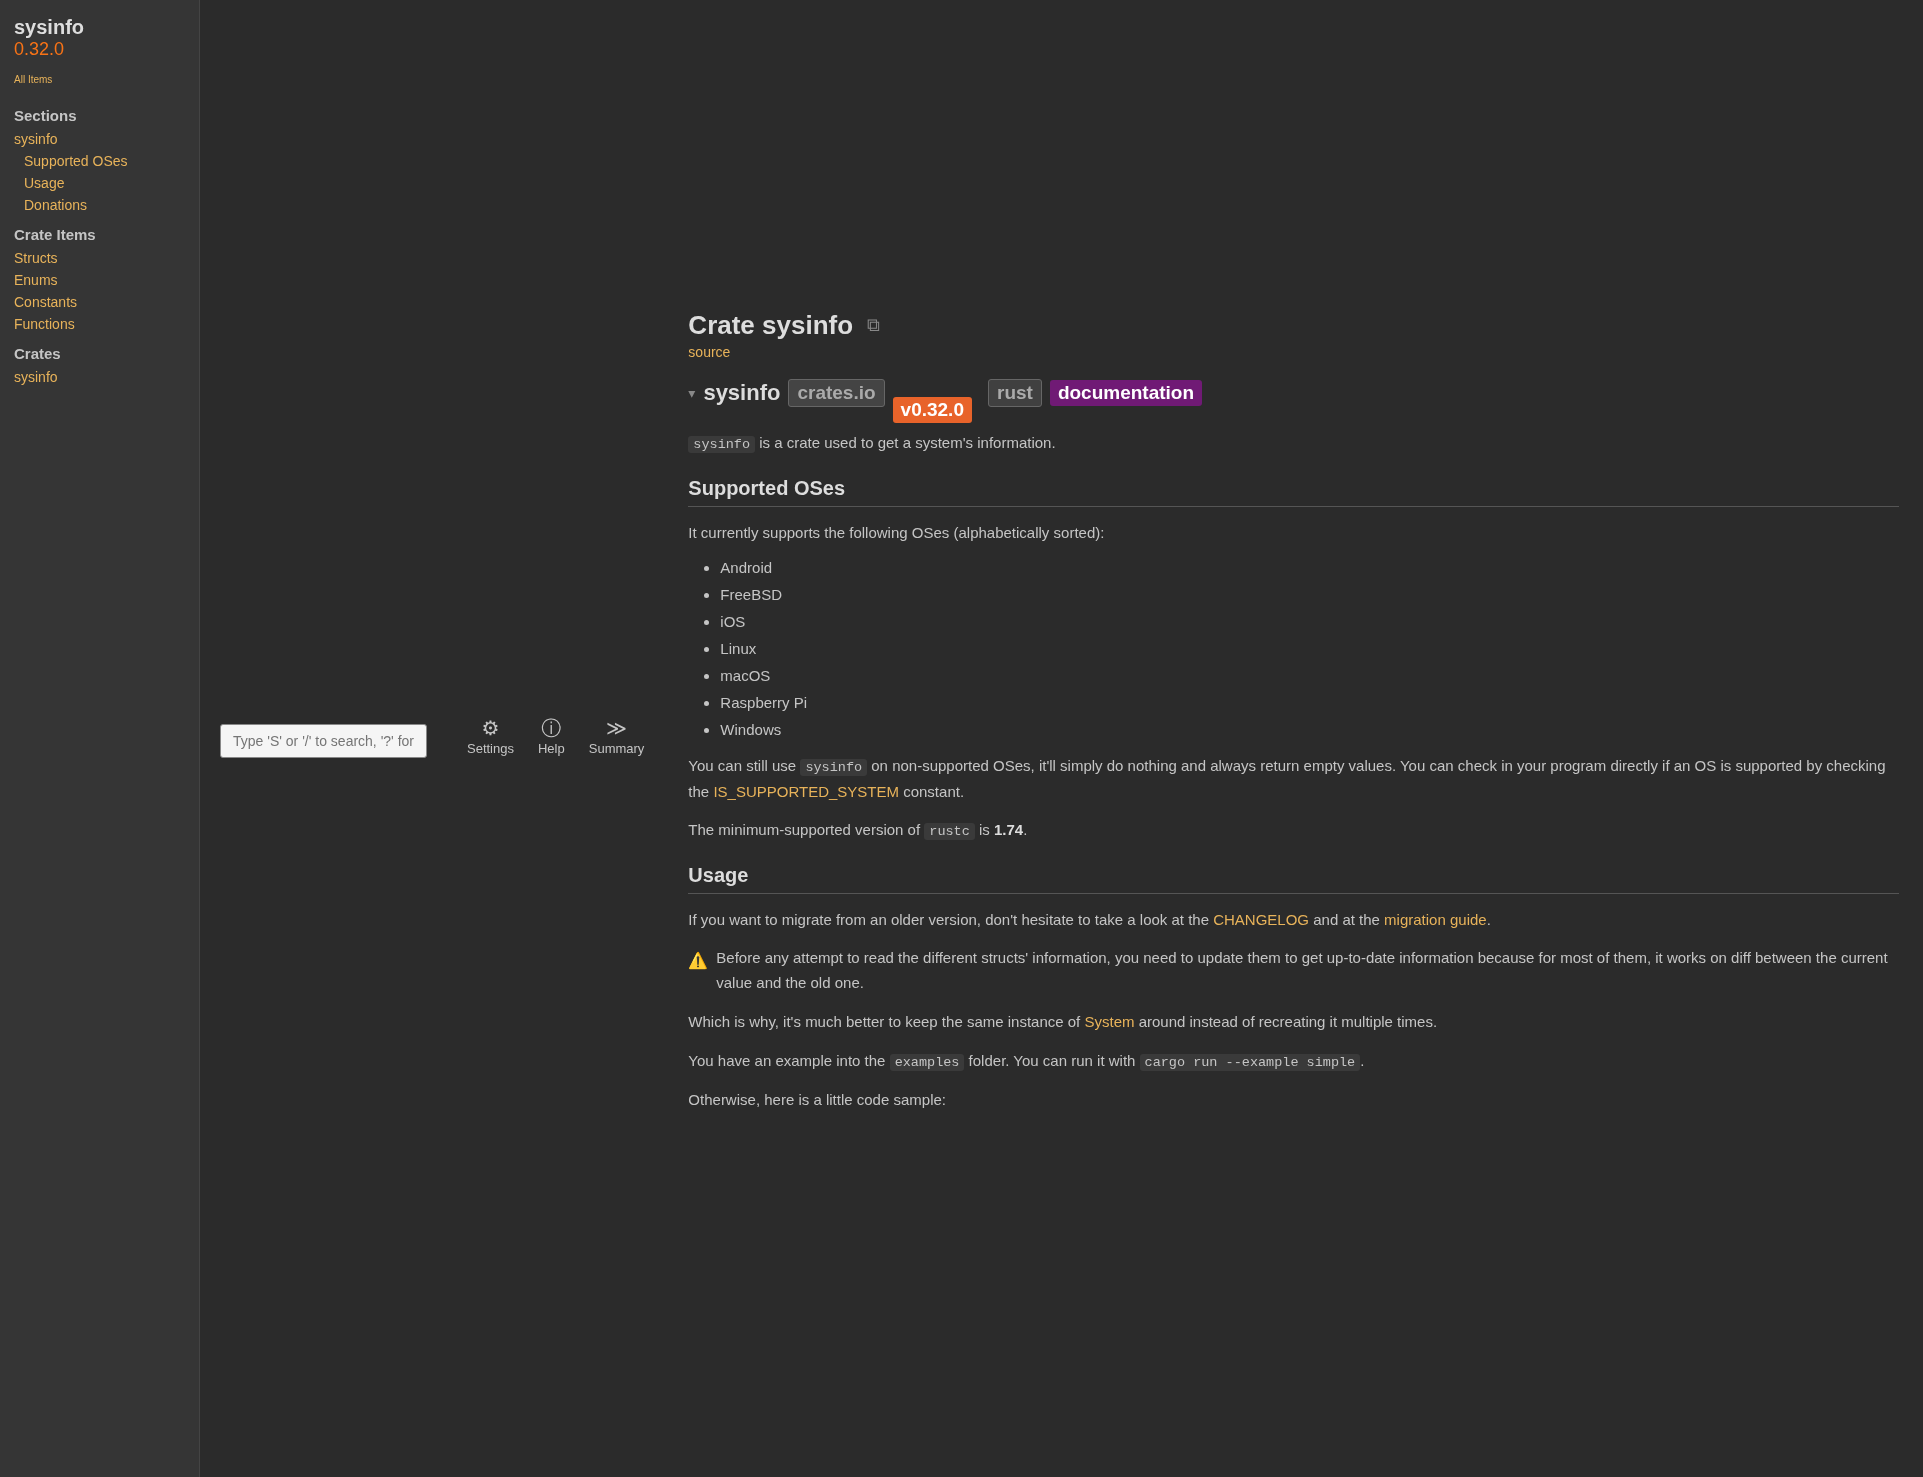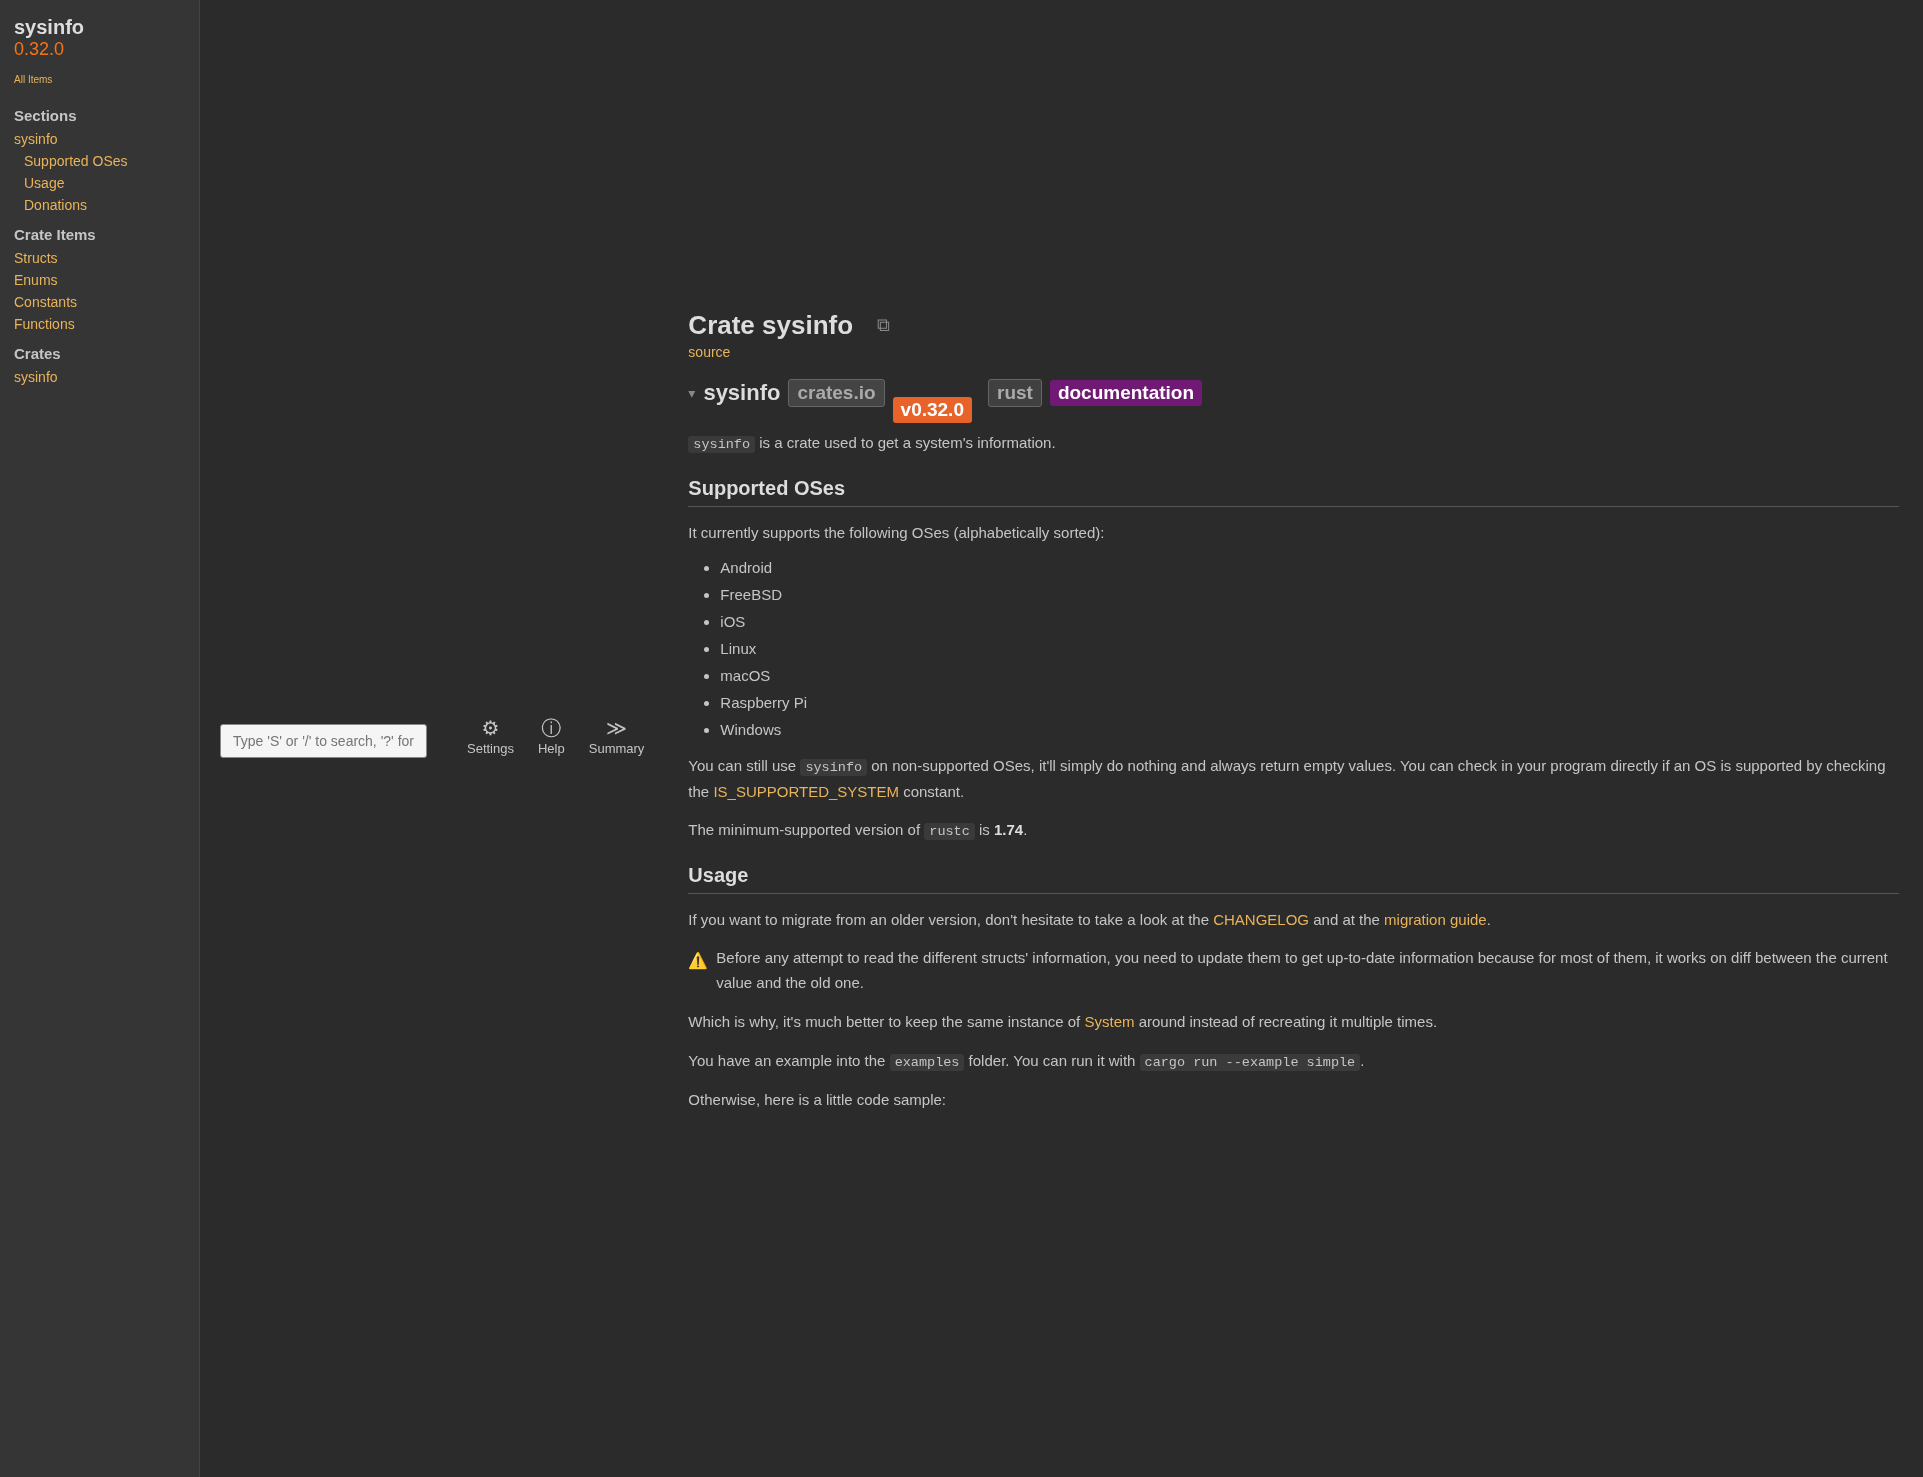--- a/index.html
+++ b/index.html
@@ -123,21 +123,21 @@
     #content {
       flex: 1;
       overflow-y: auto;
       padding: 0 24px 40px 24px;
     }
 
     
     .crate-title-row {
       display: flex;
       align-items: center;
-      gap: 24px;
+      gap: 14px;
       margin-bottom: 2px;
     }
 
     .crate-title-row h1 {
       font-size: 26px;
       font-weight: bold;
       color: #ddd;
     }
 
     .copy-icon {

